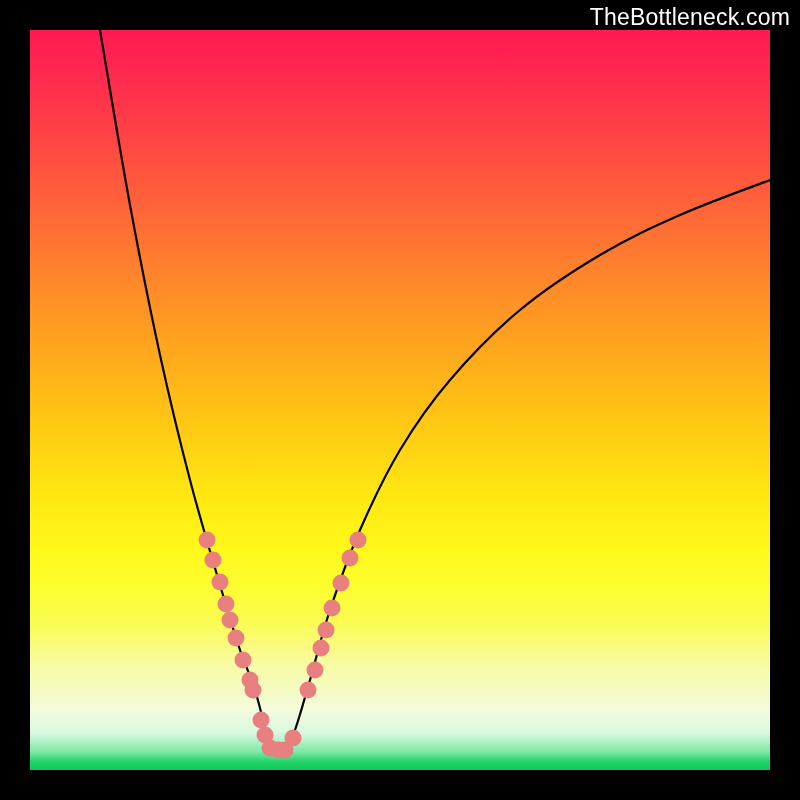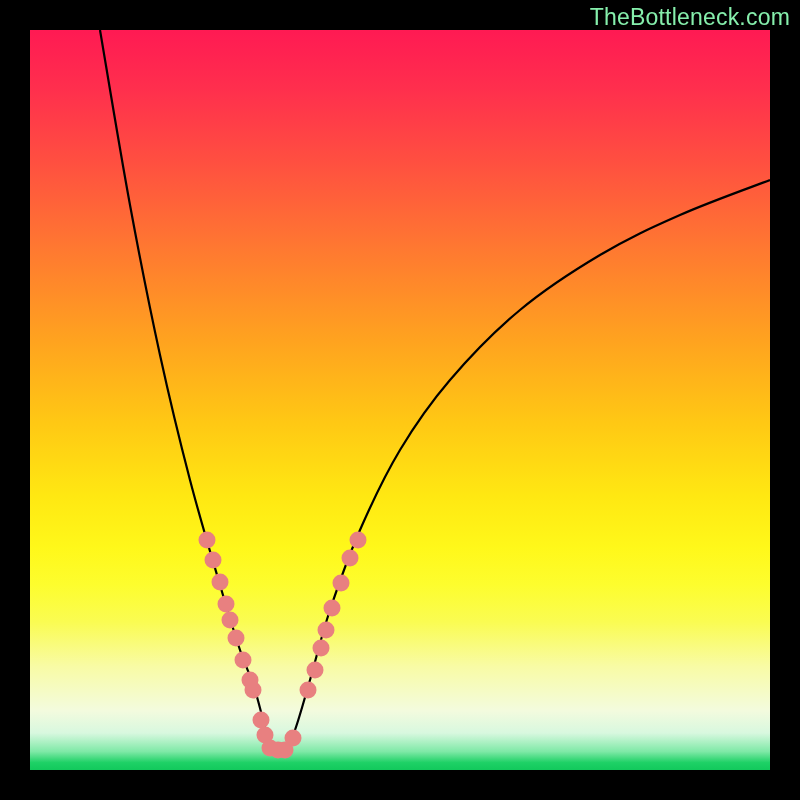--- a/index.html
+++ b/index.html
@@ -13,21 +13,21 @@
   .frame {
     width: 800px;
     height: 800px;
     background: #000;
     position: relative;
   }
   .watermark {
     position: absolute;
     top: 4px;
     right: 10px;
-    color: #86efac;
+    color: #ffffff;
     font-size: 23px;
     font-weight: 400;
     letter-spacing: 0.2px;
     z-index: 10;
   }
   .plot-area {
     position: absolute;
     left: 30px;
     top: 30px;
     width: 740px;

